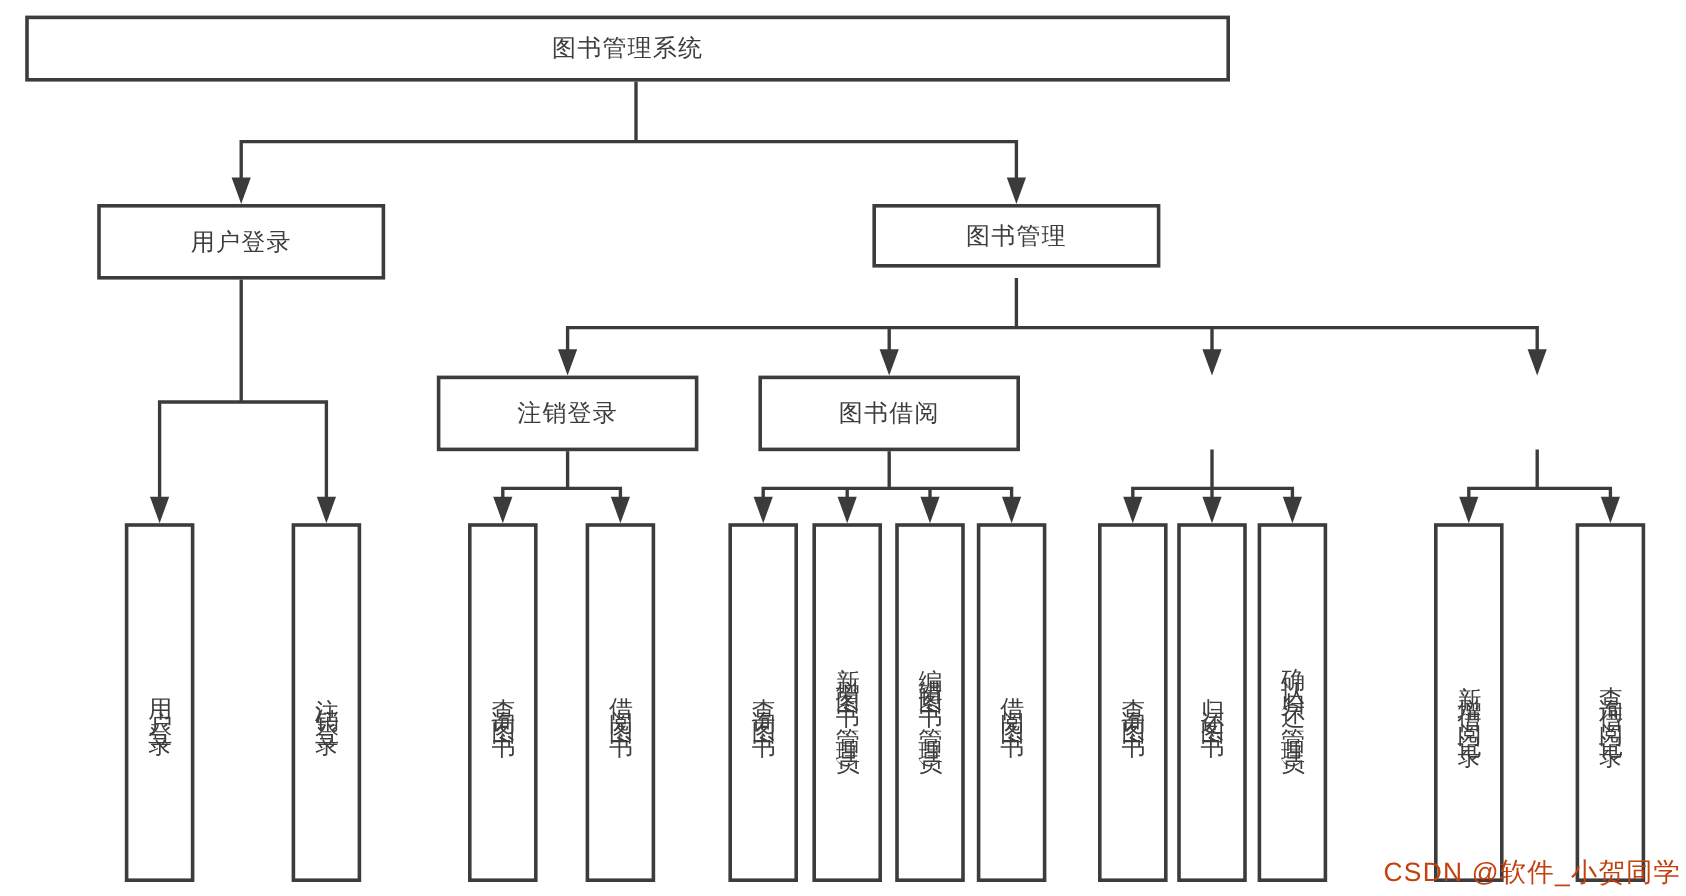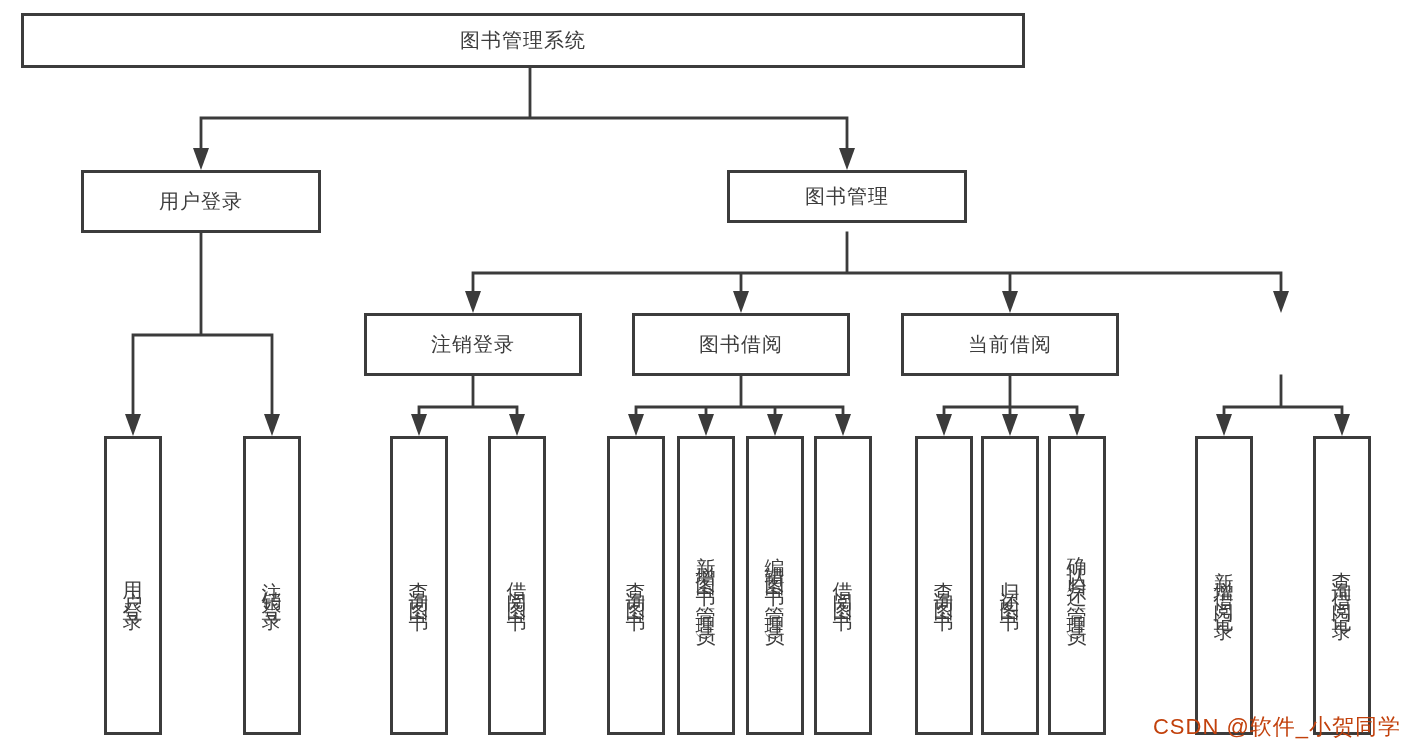--- a/index.html
+++ b/index.html
@@ -131,23 +131,20 @@
   <div class="box n-bm">
     <span class="htext">图书管理</span>
   </div>
 
   <div class="box n-l3 n-nbr">
     <span class="htext">注销登录</span>
   </div>
   <div class="box n-l3 n-bb">
     <span class="htext">图书借阅</span>
   </div>
-  <div class="box n-l3 n-cb">
-    <span class="htext">当前借阅</span>
-  </div>
 
   <div class="box leaf lf-ul">
     <span class="vtext">用户登录</span>
   </div>
   <div class="box leaf lf-lo">
     <span class="vtext">注销登录</span>
   </div>
 
   <div class="box leaf lf-n1">
     <span class="vtext">查询图书</span>

